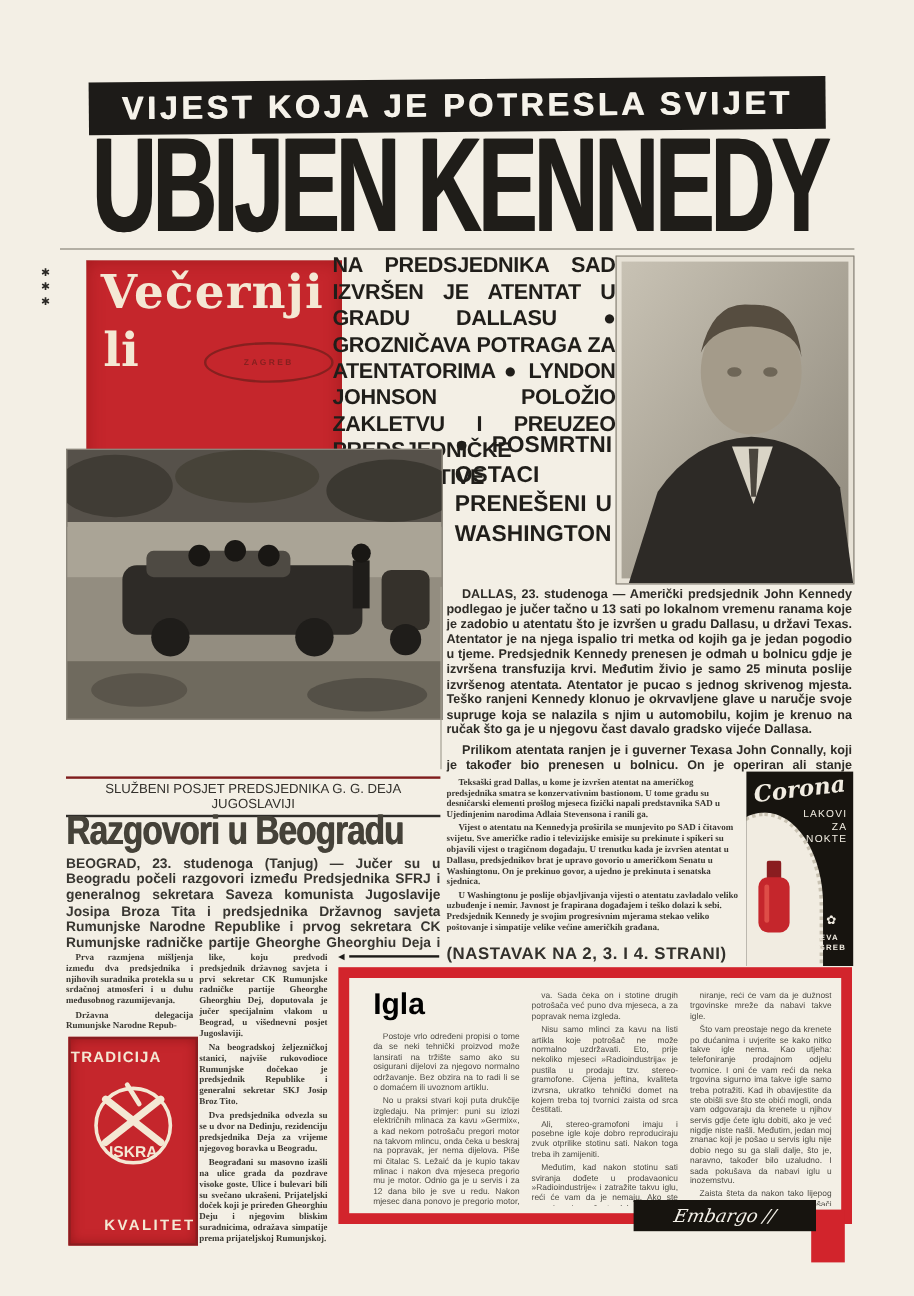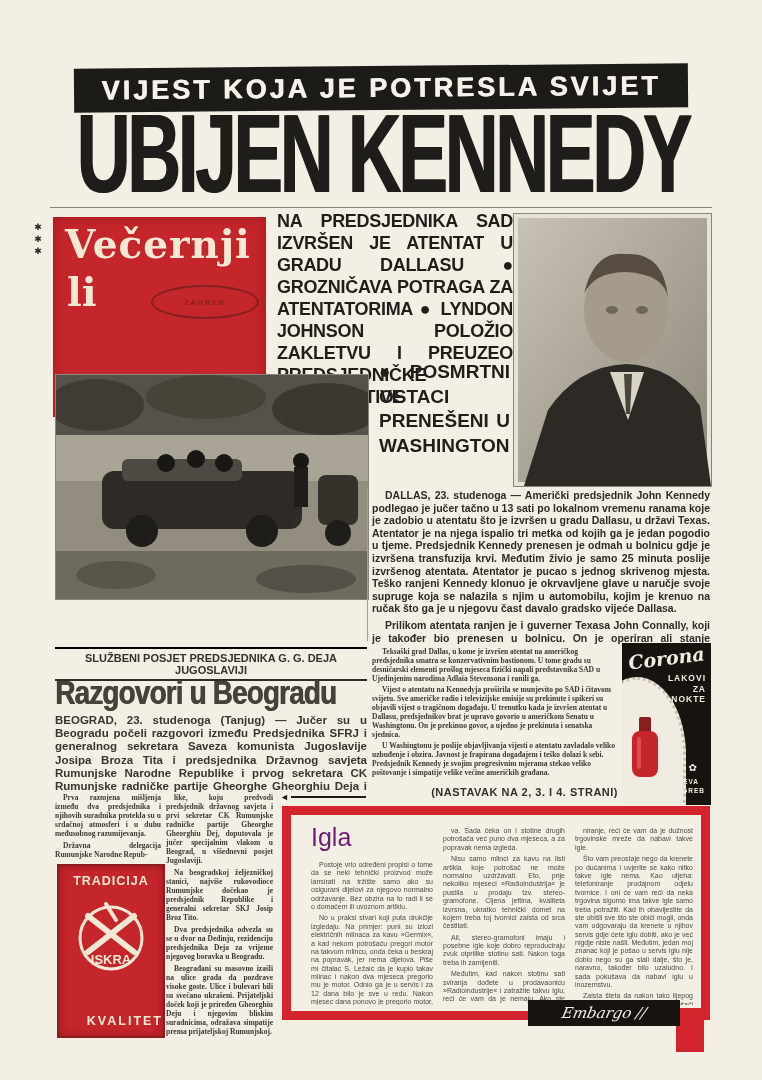--- a/index.html
+++ b/index.html
@@ -14,21 +14,21 @@
   .banner{left:74px;top:66px;width:614px;height:44px;background:#1d1b18;color:#f5f2ea;
           display:flex;align-items:center;justify-content:center;font-weight:bold;
           font-size:27px;letter-spacing:3px;transform:rotate(-.5deg);
           text-shadow:.6px 0 #f5f2ea;}
   .headline{left:0;top:100px;width:762px;text-align:center;font-weight:bold;font-size:93px;
             line-height:.98;color:#1f1d19;letter-spacing:-4px;white-space:nowrap;
             transform:scale(.8,1.2);transform-origin:50% 0;text-shadow:1.5px 0 #1f1d19;}
   .hrule{left:50px;top:207px;width:662px;height:1px;background:#8a857a;}
 
   
-  .masthead{left:53px;top:217px;width:213px;height:200px;background:#c5262c;
+  .masthead{left:72px;top:217px;width:213px;height:200px;background:#c5262c;
             box-shadow:inset 0 0 14px rgba(120,10,12,.45);}
   .mh-t1{position:absolute;left:12px;top:4px;font-family:"DejaVu Serif",serif;font-weight:bold;
          font-size:39px;color:#f4e8d4;letter-spacing:1px;}
   .mh-t2{position:absolute;left:14px;top:52px;font-family:"DejaVu Serif",serif;font-weight:bold;
          font-size:39px;color:#f4e8d4;}
   .mh-stamp{position:absolute;left:98px;top:68px;width:104px;height:30px;border:2px solid #86201f;
             border-radius:50%;display:flex;align-items:center;justify-content:center;
             color:#86201f;font-size:7px;font-weight:bold;letter-spacing:2px;}
   .mh-date{position:absolute;left:10px;bottom:22px;font-size:8px;font-weight:bold;color:rgba(96,14,14,.85);}
   .mh-price{position:absolute;right:12px;bottom:11px;font-size:6.5px;font-weight:bold;color:rgba(96,14,14,.8);}
@@ -45,69 +45,69 @@
   .cphoto{left:55px;top:374px;width:312px;height:224px;background:#8e887c;border:1px solid #8a857a;}
   .caption{left:55px;top:604px;width:312px;font-size:7.5px;font-weight:bold;line-height:1.35;
            color:#3a3833;letter-spacing:.3px;}
 
   
   .vrule{left:367px;top:489px;width:1px;height:152px;background:#a59f92;}
   .main-art{left:372px;top:489px;width:338px;height:156px;font-weight:bold;font-size:10.5px;
             line-height:1.2;color:#2e2c27;overflow:hidden;}
 
   
-  .kicker{left:55px;top:647px;width:312px;border-top:2px solid #000000;border-bottom:2px solid #2e2c28;
-          padding:3px 0;text-align:center;font-weight:bold;font-size:11px;color:#33312c;}
+  .kicker{left:55px;top:647px;width:312px;border-top:2px solid #7f1d1d;border-bottom:2px solid #2e2c28;
+          padding:3px 0;text-align:center;font-weight:normal;font-size:11px;color:#33312c;}
   .raz-head{left:55px;top:673px;width:380px;font-weight:bold;font-size:34px;color:#454239;
             letter-spacing:-1px;white-space:nowrap;transform:scaleX(.82);transform-origin:0 0;
             text-shadow:.8px 0 #454239;}
   .lead{left:55px;top:714px;width:312px;height:78px;font-weight:bold;font-size:11.5px;
         line-height:1.15;color:#383631;overflow:hidden;}
   .bcol{font-family:"Liberation Serif",serif;font-weight:bold;font-size:7.5px;line-height:1.2;
         color:#3c3a34;overflow:hidden;}
   .bcol p{text-indent:8px;margin-bottom:3px;}
   .bcol1{left:55px;top:793px;width:106px;height:68px;}
   .bcol2{left:166px;top:793px;width:107px;height:246px;}
   .endmark{left:280px;top:792px;width:86px;height:10px;display:flex;align-items:center;}
   .endmark .tri{color:#1d1b18;font-size:9px;line-height:1;}
   .endmark .ln{flex:1;height:2px;background:#1d1b18;margin-left:2px;}
 
   
   .tradicija{left:57px;top:864px;width:104px;height:170px;background:#c5262c;border:2px solid #8a1d20;
              box-shadow:inset 0 0 10px rgba(110,10,12,.5);}
-  .trad-top{position:absolute;left:0;top:8px;width:100%;text-align:center;color:#f4e8d4;
+  .trad-top{position:absolute;left:0;top:8px;width:100%;color:#f4e8d4;
             font-weight:bold;font-size:12.5px;letter-spacing:1px;}
   .trad-bottom{position:absolute;left:0;bottom:8px;width:100%;text-align:right;color:#f4e8d4;
                font-weight:bold;font-size:12.5px;letter-spacing:2px;}
   .trad-logo{position:absolute;left:17px;top:24px;}
 
   
   .context{left:372px;top:648px;width:246px;height:158px;font-family:"Liberation Serif",serif;
            font-weight:bold;font-size:7.5px;line-height:1.18;color:#3c3a34;overflow:hidden;}
   .context p{text-indent:10px;margin-bottom:3px;}
-  .cont-line{left:372px;top:786px;width:246px;text-align:right;font-weight:bold;font-size:11px;
+  .cont-line{left:372px;top:786px;width:246px;text-align:left;font-weight:bold;font-size:14px;
              color:#33312c;letter-spacing:.5px;}
 
   
   .corona{left:622px;top:643px;width:89px;height:162px;background:#17140f;overflow:hidden;}
   .cor-brand{position:absolute;left:6px;top:4px;font-family:"DejaVu Serif",serif;font-style:italic;
              font-weight:bold;font-size:19px;color:#f1ece1;transform:rotate(-7deg);}
-  .cor-prod{position:absolute;right:5px;top:30px;text-align:right;color:#f1ece1;font-weight:bold;
+  .cor-prod{position:absolute;right:5px;top:30px;text-align:right;color:#f1ece1;font-weight:normal;
             font-size:8.5px;line-height:1.25;letter-spacing:1px;}
   .cor-arch{position:absolute;left:-34px;top:34px;width:92px;height:150px;background:#f1ece1;
             border-radius:50% 50% 0 0;border:3px dotted #c9c2b2;}
   .cor-bottle{position:absolute;left:6px;top:74px;}
   .cor-maker{position:absolute;right:6px;bottom:10px;text-align:center;color:#f1ece1;font-weight:bold;
              font-size:6.5px;line-height:1.3;letter-spacing:1px;}
   .cor-flower{position:absolute;right:14px;bottom:32px;color:#f1ece1;font-size:10px;}
 
   
   .igla{left:282px;top:806px;width:428px;height:214px;background:#f3efe5;border:9px solid #d2242c;
         box-sizing:border-box;}
-  .igla-title{position:absolute;left:20px;top:8px;font-weight:normal;font-size:25px;color:#701a75;}
+  .igla-title{position:absolute;left:20px;top:8px;font-weight:bold;font-size:25px;color:#000000;}
   .icol{position:absolute;font-size:7px;line-height:1.2;color:#4c4a43;text-align:justify;overflow:hidden;}
   .icol p{text-indent:8px;margin-bottom:3px;}
   .icol1{left:20px;top:46px;width:122px;height:144px;}
   .icol2{left:152px;top:12px;width:122px;height:178px;}
   .icol3{left:284px;top:12px;width:118px;height:178px;}
   .sig-strip{left:528px;top:1000px;width:152px;height:26px;background:#17140f;display:flex;
              align-items:center;justify-content:center;}
   .sig-text{font-family:"DejaVu Serif",serif;font-style:italic;font-size:15px;color:#f5f2ea;
             transform:skewX(-12deg);}
   .red-corner{left:676px;top:1008px;width:28px;height:44px;background:#d2242c;}
@@ -216,21 +216,21 @@
         <path d="M30,14 L40,30" stroke="#f4e8d4" stroke-width="4" stroke-linecap="round"></path>
         <text x="35" y="74" text-anchor="middle" font-family="Liberation Sans, sans-serif" font-size="13" font-weight="bold" fill="#f4e8d4">ISKRA</text>
       </svg>
     </div>
     <div class="trad-bottom">KVALITET</div>
   </div>
 
   <div class="abs context">
     <p>Teksaški grad Dallas, u kome je izvršen atentat na američkog predsjednika smatra se konzervativnim bastionom. U tome gradu su desničarski elementi prošlog mjeseca fizički napali predstavnika SAD u Ujedinjenim narodima Adlaia Stevensona i ranili ga.</p>
     <p>Vijest o atentatu na Kennedyja proširila se munjevito po SAD i čitavom svijetu. Sve američke radio i televizijske emisije su prekinute i spikeri su objavili vijest o tragičnom događaju. U trenutku kada je izvršen atentat u Dallasu, predsjednikov brat je upravo govorio u američkom Senatu u Washingtonu. On je prekinuo govor, a ujedno je prekinuta i senatska sjednica.</p>
-    <p>U Washingtonu je poslije objavljivanja vijesti o atentatu zavladalo veliko uzbuđenje i obzira. Javnost je frapirana događajem i teško dolazi k sebi. Predsjednik Kennedy je svojim progresivnim mjerama stekao veliko poštovanje i simpatije velike većine američkih građana.</p>
+    <p>U Washingtonu je poslije objavljivanja vijesti o atentatu zavladalo veliko uzbuđenje i nemir. Javnost je frapirana događajem i teško dolazi k sebi. Predsjednik Kennedy je svojim progresivnim mjerama stekao veliko poštovanje i simpatije velike većine američkih građana.</p>
   </div>
   <div class="abs cont-line">(NASTAVAK NA 2, 3. I 4. STRANI)</div>
 
   <div class="abs corona">
     <div class="cor-arch"></div>
     <div class="cor-bottle">
       <svg width="34" height="64" viewBox="0 0 34 64">
         <rect x="11" y="0" width="12" height="16" rx="2" fill="#8a1d20"></rect>
         <rect x="4" y="14" width="26" height="46" rx="8" fill="#c5262c"></rect>
         <rect x="9" y="20" width="4" height="32" rx="2" fill="#e4574f" opacity=".8"></rect>

